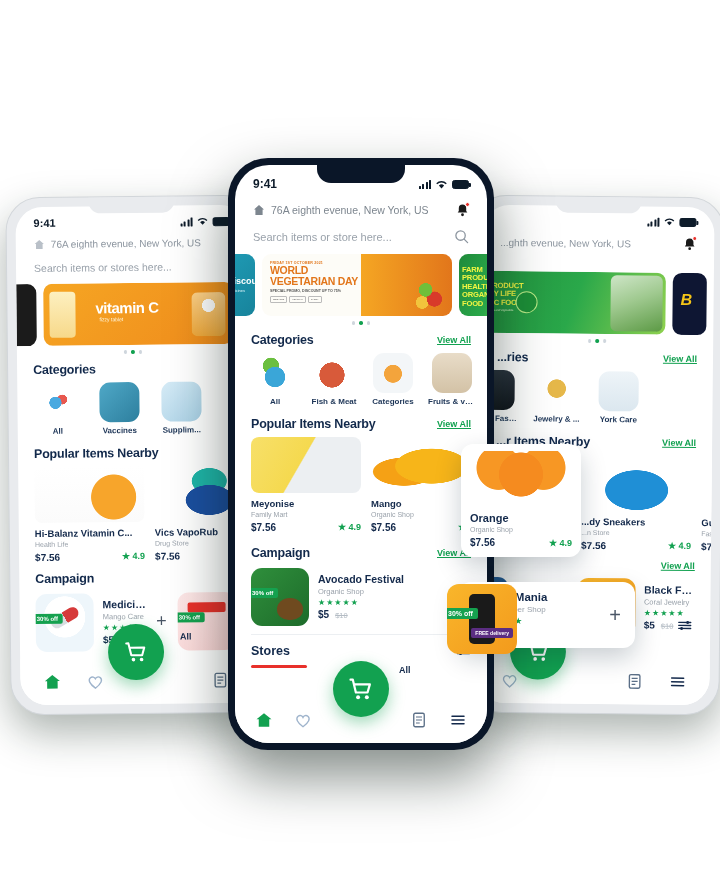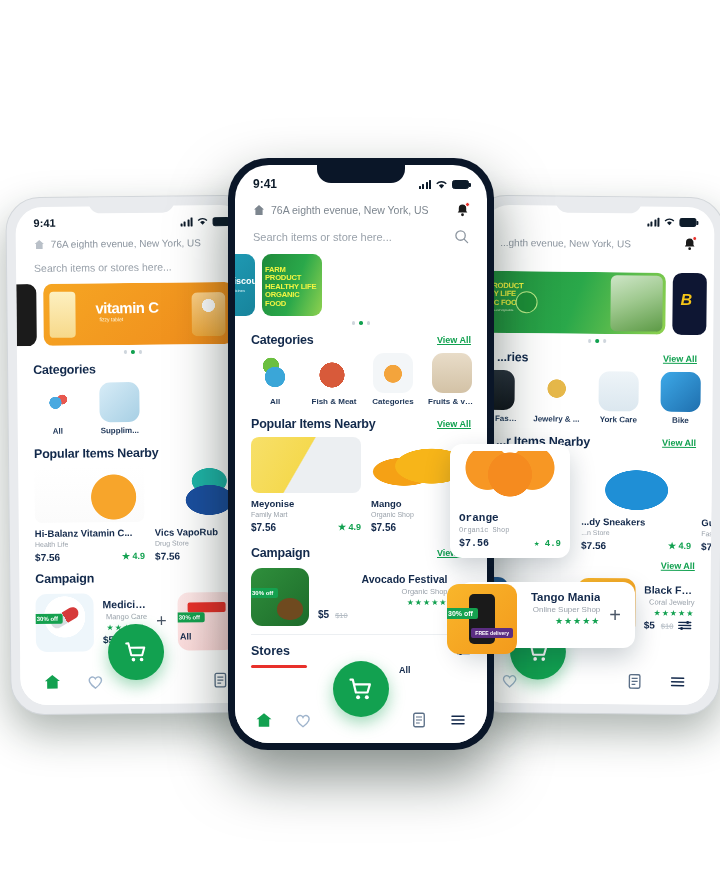--- a/index.html
+++ b/index.html
@@ -309,21 +309,21 @@
     border-radius: 11px;
     position: relative;
     overflow: hidden;
   }
   .camp-off {
     position: absolute; left: -4px; top: 20px;
     background: #15a14f; color: #fff;
     font-size: 6px; font-weight: bold;
     padding: 2px 5px; border-radius: 2px;
   }
-  .camp-info { flex: 1; min-width: 0; text-align: right; }
+  .camp-info { flex: 1; min-width: 0; }
   .camp-name { font-size: 10.5px; font-weight: bold; color: #13294b; white-space: nowrap; overflow: hidden; text-overflow: ellipsis; }
   .camp-shop { font-size: 7.5px; color: #9aa2ab; margin-top: 2px; }
   .stars { font-size: 8px; color: #12a150; letter-spacing: 1px; margin-top: 2px; }
   .camp-prices { display: flex; align-items: baseline; gap: 6px; margin-top: 2px; }
   .camp-price { font-size: 10px; font-weight: bold; color: #13294b; }
   .camp-old { font-size: 7.5px; color: #b4bcc4; text-decoration: line-through; }
   .plus { font-size: 18px; color: #4a5666; font-weight: 300; padding-right: 4px; }
   .camp-divider { height: 1px; background: #eceff2; margin: 8px 16px 0; }
 
   .stores-head {
@@ -416,20 +416,24 @@
           <i></i>
       </div>
 
       <div class="sec-head">
         <span class="sec-title">Categories</span>
       </div>
       <div class="cats">
         <div class="cat">
           <div class="cat-img" style="background:radial-gradient(circle at 45% 50%,#49a9e0 0 20%,transparent 21%),radial-gradient(circle at 62% 42%,#e8584f 0 14%,transparent 15%),#ffffff;"></div>
           <div class="cat-label">All</div>
+        </div>
+        <div class="cat">
+          <div class="cat-img" style="background:linear-gradient(135deg,#4fa8c7,#2d7f9e);"></div>
+          <div class="cat-label">Vaccines</div>
         </div>
         <div class="cat">
           <div class="cat-img" style="background:linear-gradient(135deg,#d7ecf7,#a7cfe4);"></div>
           <div class="cat-label">Supplim...</div>
         </div>
       </div>
 
       <div class="sec-head">
         <span class="sec-title">Popular Items Nearby</span>
       </div>
@@ -574,24 +578,20 @@
           <div class="cat-label">Men's Fashion</div>
         </div>
         <div class="cat">
           <div class="cat-img" style="background:radial-gradient(circle at 50% 45%,#e6b84a 0 30%,#fff 32%);"></div>
           <div class="cat-label">Jewelry &amp; ...</div>
         </div>
         <div class="cat">
           <div class="cat-img" style="background:linear-gradient(#eef4f8,#dbe7ef);"></div>
           <div class="cat-label">York Care</div>
         </div>
-        <div class="cat">
-          <div class="cat-img" style="background:linear-gradient(135deg,#3da9e8,#1f6fae);"></div>
-          <div class="cat-label">Bike</div>
-        </div>
       </div>
 
       <div class="sec-head">
         <span class="sec-title">...r Items Nearby</span>
         <span class="view-all">View All</span>
       </div>
       <div class="items" style="margin-left:-34px;">
         <div class="item-card">
           <div class="item-img" style="background:radial-gradient(circle at 48% 52%,#f79019 0 34%,transparent 35%),#fff;"></div>
         </div>
@@ -710,20 +710,34 @@
             <circle cx="7" cy="7" r="5" fill="none" stroke="#8d96a0" stroke-width="1.4"></circle>
             <path d="M10.8 10.8 L14.5 14.5" stroke="#8d96a0" stroke-width="1.4" stroke-linecap="round"></path>
           </svg>
       </div>
 
       <div class="banners">
         <div class="banner peek-l bn-teal">
           <span style="position:absolute;left:2px;top:22px;color:#fff;font-size:9px;font-weight:900;">Discount</span>
           <span style="position:absolute;left:2px;top:34px;color:#d9f3f8;font-size:4px;">medicines</span>
         </div>
+        <div class="banner main bn-veg">
+          <div class="veg-txt">
+            <div class="veg-date">FRIDAY 1ST OCTOBER 2021</div>
+            <div class="veg-h">WORLD</div>
+            <div class="veg-h">VEGETARIAN DAY</div>
+            <div class="veg-sub">SPECIAL PROMO, DISCOUNT UP TO 75%</div>
+            <div class="veg-chips">
+              <span>ORGANIC</span>
+              <span>HEALTHY</span>
+              <span>TASTY</span>
+            </div>
+          </div>
+          <div class="veg-veggie"></div>
+        </div>
         <div class="banner peek-r bn-green">
           <div style="position:absolute;left:3px;top:12px;">
             <div class="farm-h">FARM PRODUCT</div>
             <div class="farm-h">HEALTHY LIFE</div>
             <div class="farm-h">ORGANIC FOOD</div>
           </div>
         </div>
       </div>
 
       <div class="dots">
@@ -833,21 +847,21 @@
       <div class="fab" style="bottom:26px;">
         <svg width="28" height="28" viewBox="0 0 24 24">
             <path d="M3 4h2l2.6 11h10l2-7H6.5" fill="none" stroke="#fff" stroke-width="1.9" stroke-linecap="round" stroke-linejoin="round"></path>
             <circle cx="9.5" cy="19" r="1.7" fill="#fff"></circle>
             <circle cx="17" cy="19" r="1.7" fill="#fff"></circle>
           </svg>
       </div>
     </div>
   </div>
 
-  <div class="float-card" style="left:450px;top:444px;font-family:Liberation Mono, monospace;">
+  <div class="float-card" style="left:461px;top:444px;">
     <div class="item-img" style="background:radial-gradient(circle at 50% 42%,#f58b1f 0 36%,transparent 37%),radial-gradient(circle at 28% 30%,#f79724 0 26%,transparent 27%),radial-gradient(circle at 72% 30%,#f79724 0 26%,transparent 27%);"></div>
     <div class="item-name" style="font-size:11px;">Orange</div>
     <div class="item-shop">Organic Shop</div>
     <div class="item-row">
       <span class="item-price">$7.56</span>
       <span class="item-rate">★&nbsp;<span>4.9</span></span>
     </div>
   </div>
 
   <div class="float-card" style="left:459px;top:582px;width:176px;padding:9px 10px;display:flex;gap:9px;align-items:center;">

